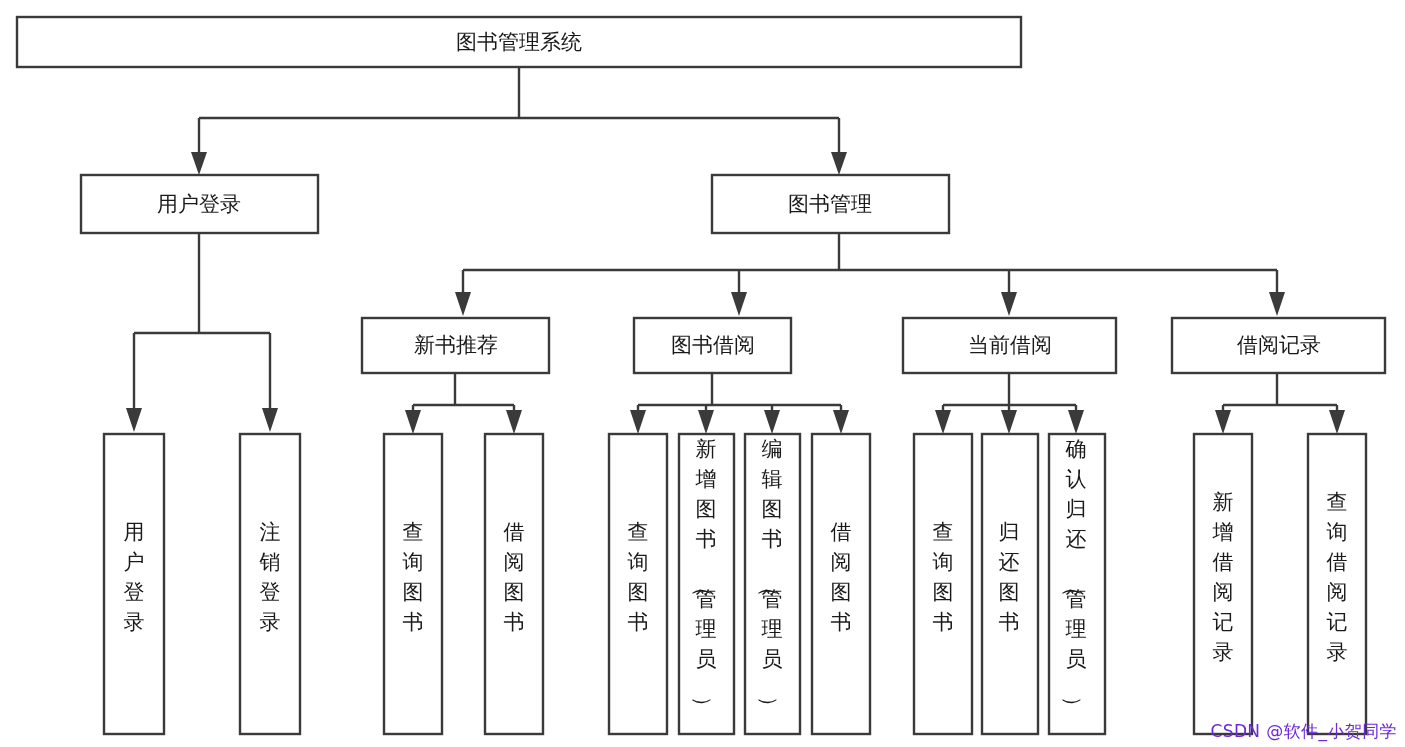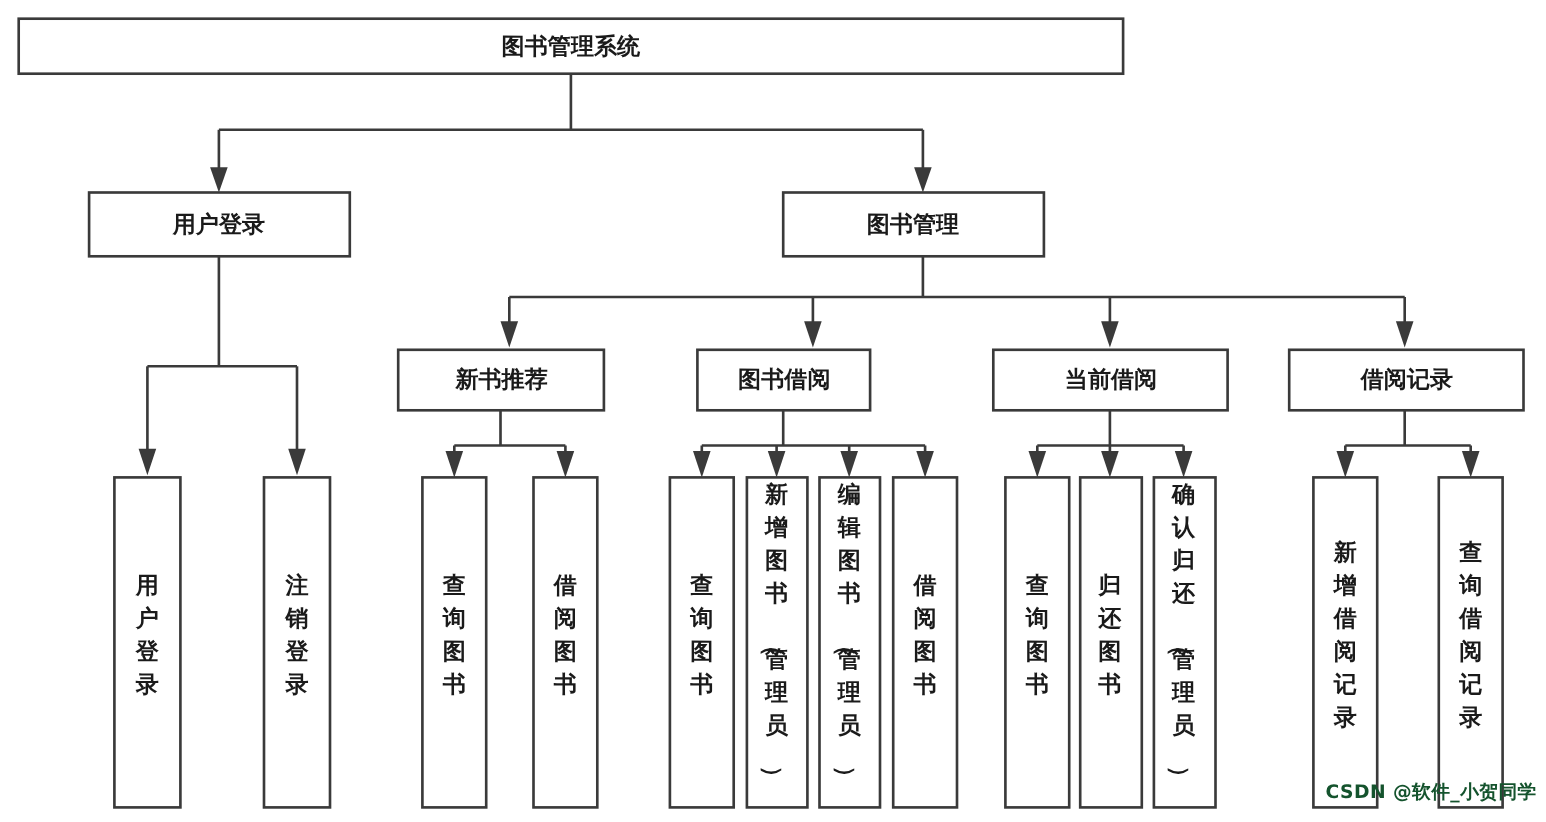--- a/index.html
+++ b/index.html
@@ -12,21 +12,20 @@
     width: 1405px;
     height: 747px;
     font-family: "DejaVu Sans", "Liberation Sans", sans-serif;
     overflow: hidden;
   }
   #diagram-root {
     position: relative;
     width: 1405px;
     height: 747px;
     background: #ffffff;
-    font-weight: bold;
   }
   svg#diagram-svg {
     position: absolute;
     top: 0;
     left: 0;
     width: 1405px;
     height: 747px;
     display: block;
   }
   .node-box {
@@ -53,24 +52,24 @@
   }
   .node-label-v {
     font-family: "DejaVu Sans", "Liberation Sans", sans-serif;
     font-size: 21px;
     fill: #1a1a1a;
     text-anchor: middle;
   }
   .watermark {
     position: absolute;
     right: 8px;
-    bottom: 16px;
+    bottom: 4px;
     font-family: "DejaVu Sans", "Liberation Sans", sans-serif;
     font-size: 17px;
-    color: #14532d;
+    color: #6d28d9;
     letter-spacing: 0.4px;
     white-space: nowrap;
     user-select: none;
   }
 </style>
 </head>
 <body>
 
 <div id="diagram-root">
 

